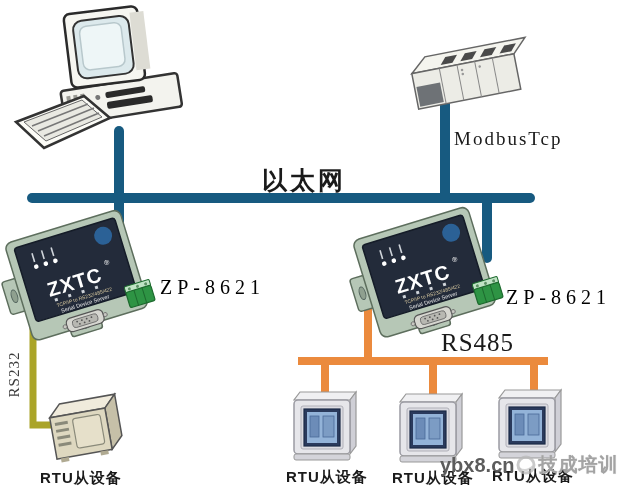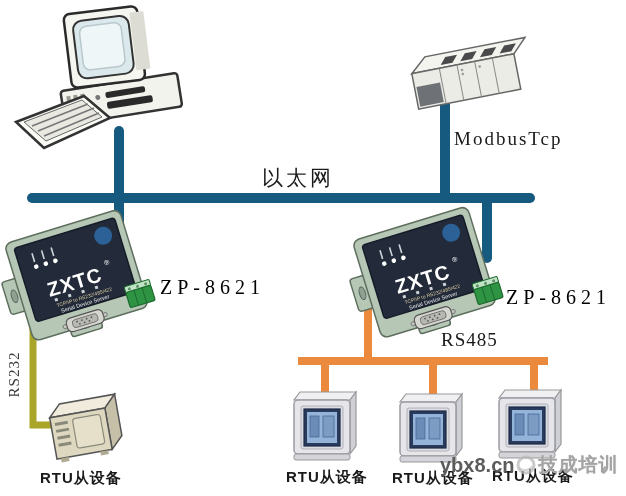--- a/index.html
+++ b/index.html
@@ -6,25 +6,25 @@
   #stage{
     position:relative;width:626px;height:496px;background:#ffffff;
     overflow:hidden;font-family:"Liberation Sans","DejaVu Sans",sans-serif;
   }
   .abs{position:absolute;}
   .lbl{position:absolute;white-space:nowrap;color:#1a1a1a;}
   .lbl-hei{font-family:"Liberation Sans","DejaVu Sans",sans-serif;font-weight:bold;}
   .lbl-song{font-family:"Liberation Serif","DejaVu Serif",serif;}
   .computer-label{left:132px;top:120px;font-size:18px;letter-spacing:1px;}
   .modbus-label{left:454px;top:98px;font-size:19px;letter-spacing:2px;margin-top:30px;}
-  .ethernet-label{left:262px;top:164px;font-size:21px;font-weight:normal;letter-spacing:3px;}
+  .ethernet-label{left:262px;top:164px;font-size:25px;font-weight:bold;letter-spacing:3px;}
   .zp-label{font-size:20px;letter-spacing:5px;color:#000000;}
   .zp-left{left:160px;top:276px;}
   .zp-right{left:506px;top:286px;}
-  .rs485-label{left:441px;top:329px;font-size:19px;letter-spacing:1px;}
+  .rs485-label{left:441px;top:329px;font-size:25px;letter-spacing:1px;}
   .rs232-label{
     left:-26px;top:366px;width:80px;text-align:center;font-size:15px;
     letter-spacing:1px;color:#3c3c3c;transform:rotate(-90deg);
   }
   .rtu-label{font-size:15px;letter-spacing:1px;text-align:left;width:86px;}
   .rtu-left-label{left:40px;top:469px;}
   .rtu1-label{left:286px;top:468px;}
   .rtu2-label{left:392px;top:469px;}
   .rtu3-label{left:492px;top:467px;}
   .watermark{

